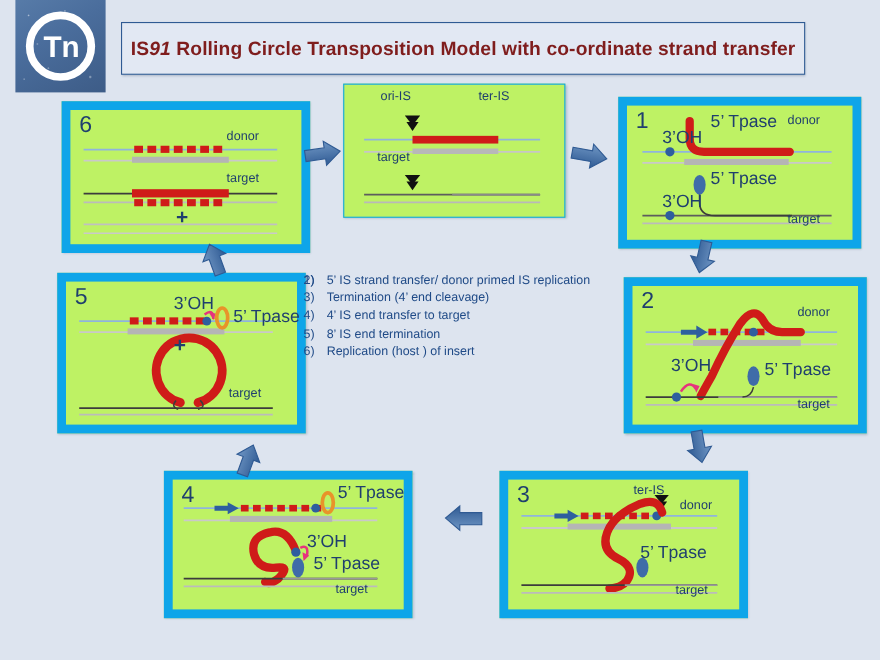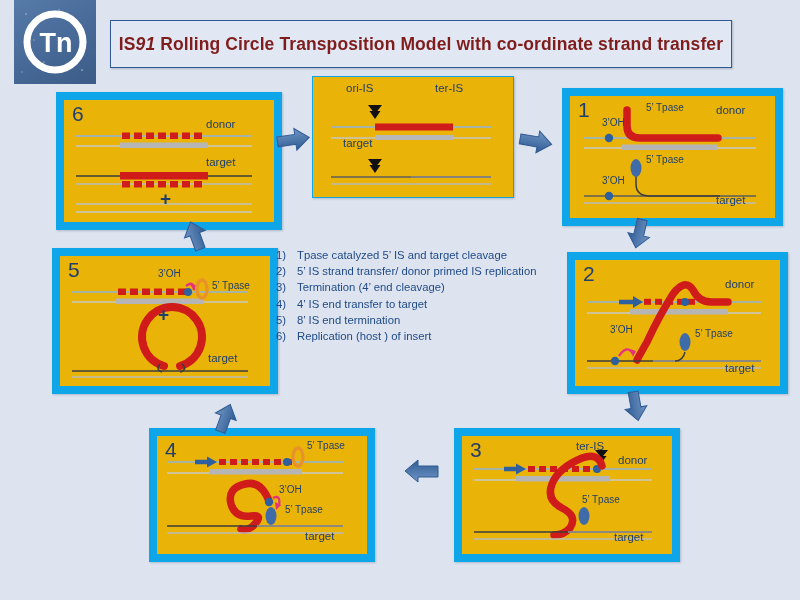--- a/index.html
+++ b/index.html
@@ -38,33 +38,33 @@
   }
   .title-text{
     color:#7f1d1d;font-size:17.5px;font-weight:bold;letter-spacing:.1px;
     white-space:nowrap;
   }
   .title-text i{font-style:italic;}
 
   
   .panel{
     position:absolute;
-    background:#eab308;
+    background:#bef264;
     border:8px solid #0ea5e9;
     box-shadow:1px 1px 2px rgba(40,60,90,.25);
   }
   .panel.thin{border-width:1.6px;}
   .pnum{
     position:absolute;left:8px;top:2px;
     font-size:21px;color:#1f3f6e;font-weight:normal;
   }
   .lbl{
     position:absolute;color:#1f3f6e;font-size:11.5px;white-space:nowrap;
   }
-  .lbl.sm{font-size:10px;}
+  .lbl.sm{font-size:16px;}
   .plus{
     position:absolute;color:#1f3f6e;font-size:19px;font-weight:bold;
   }
 
   
   .legend{position:absolute;left:262px;top:247px;width:300px;}
   .legend li{
     list-style:none;color:#1f4a87;font-size:11.3px;line-height:16.2px;
     white-space:nowrap;position:relative;padding-left:21px;
   }
@@ -324,21 +324,20 @@
     </svg>
     <div class="lbl" style="left:142px;top:18px;">donor</div>
     <div class="lbl" style="left:142px;top:56px;">target</div>
     <div class="plus" style="left:96px;top:88px;">+</div>
   </div>
 
   <div class="legend">
     <ul>
       <li>
         <span class="n">1)</span>
-        <span>Tpase catalyzed 5’ IS and target cleavage</span>
       </li>
       <li>
         <span class="n">2)</span>
         <span>5’ IS strand transfer/ donor primed IS  replication</span>
       </li>
       <li>
         <span class="n">3)</span>
         <span>Termination (4’ end cleavage)</span>
       </li>
       <li>

